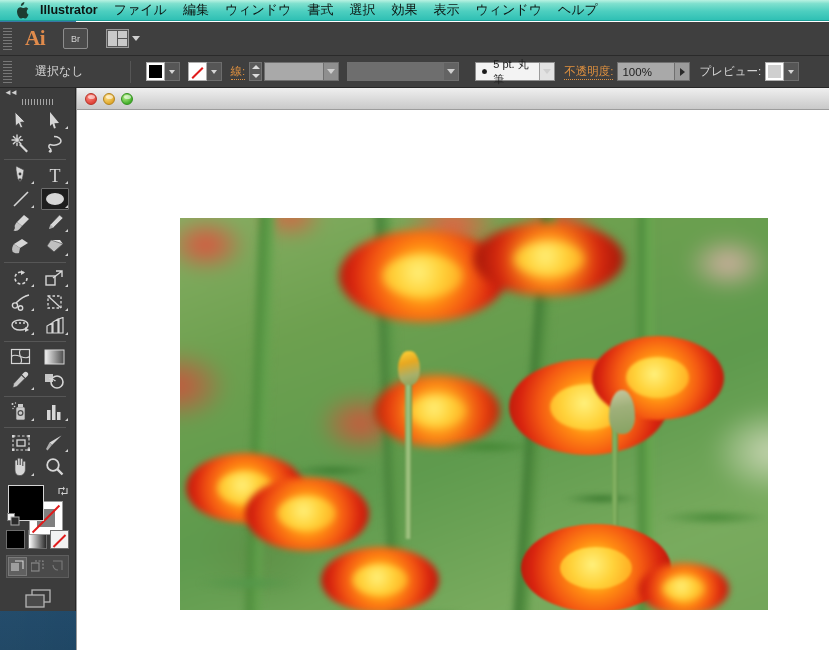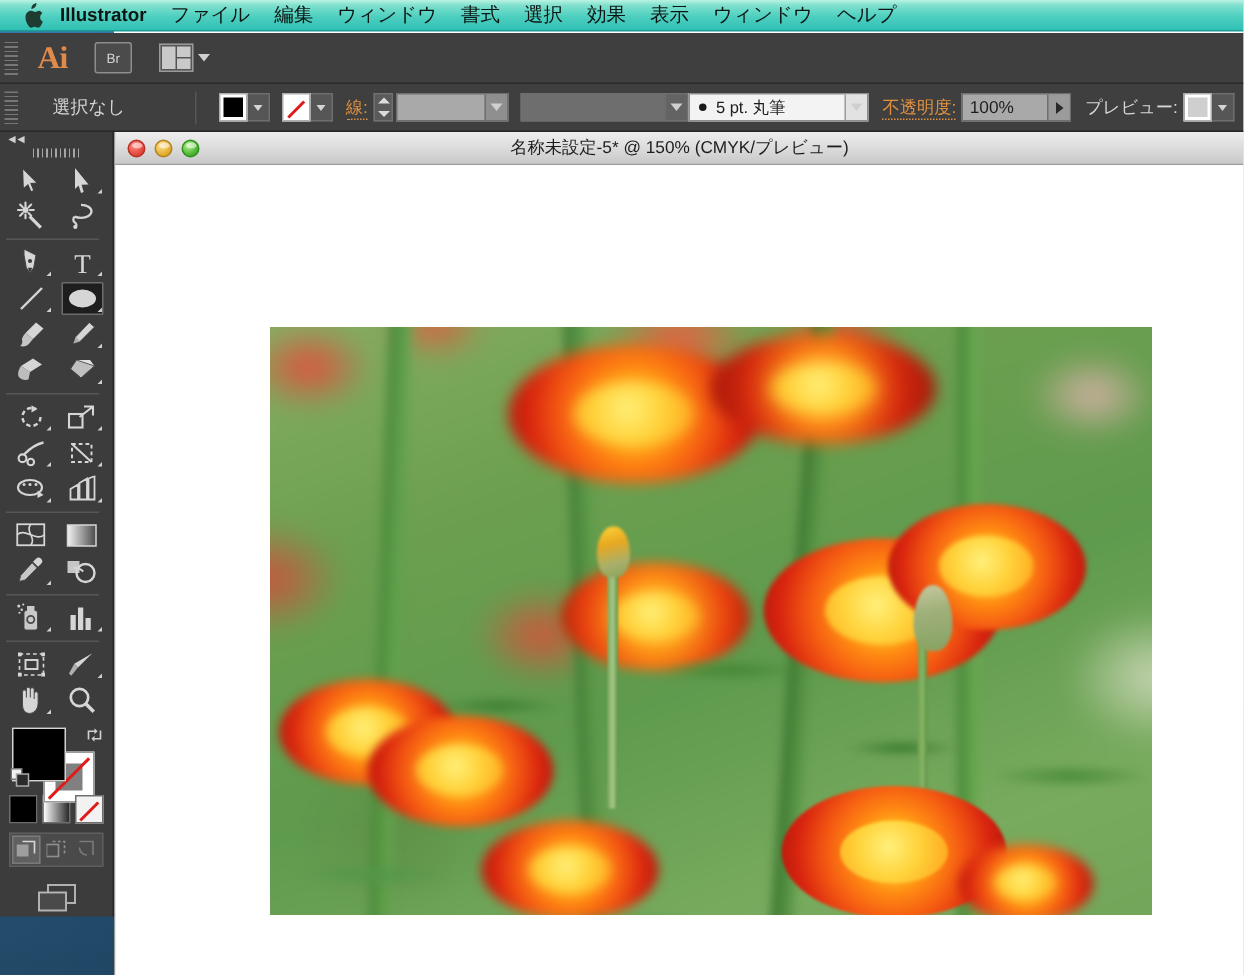--- a/index.html
+++ b/index.html
@@ -401,21 +401,21 @@
         </div>
     </div>
 
     <div class="combo dark" style="width:112px;margin-left:8px">
       <span></span>
       <div class="cbtn">
           <div class="tri-down"></div>
         </div>
     </div>
 
-    <div class="combo white" style="width:120px;margin-left:0">
+    <div class="combo white" style="width:80px;margin-left:16px">
       <div class="bullet"></div>
       <span>5 pt. 丸筆</span>
       <div class="cbtn">
           <div class="tri-down"></div>
         </div>
     </div>
 
     <div class="ctl-label dotted">不透明度:</div>
     <div class="opacity-field">
       <span>100%</span>
@@ -742,21 +742,20 @@
     </div>
   </div>
 
   <div class="docwin">
     <div class="titlebar">
       <div class="lights">
         <div class="light red"></div>
         <div class="light yellow"></div>
         <div class="light green"></div>
       </div>
-      <div class="doc-title">名称未設定-5* @ 150% (CMYK/プレビュー)</div>
     </div>
 
     <div class="canvas-area">
       <div class="photo">
         <div class="layer bg-bokeh"></div>
         <div class="layer stems"></div>
         <div class="flower f1"></div>
         <div class="flower f2"></div>
         <div class="flower f9"></div>
         <div class="flower f5"></div>

